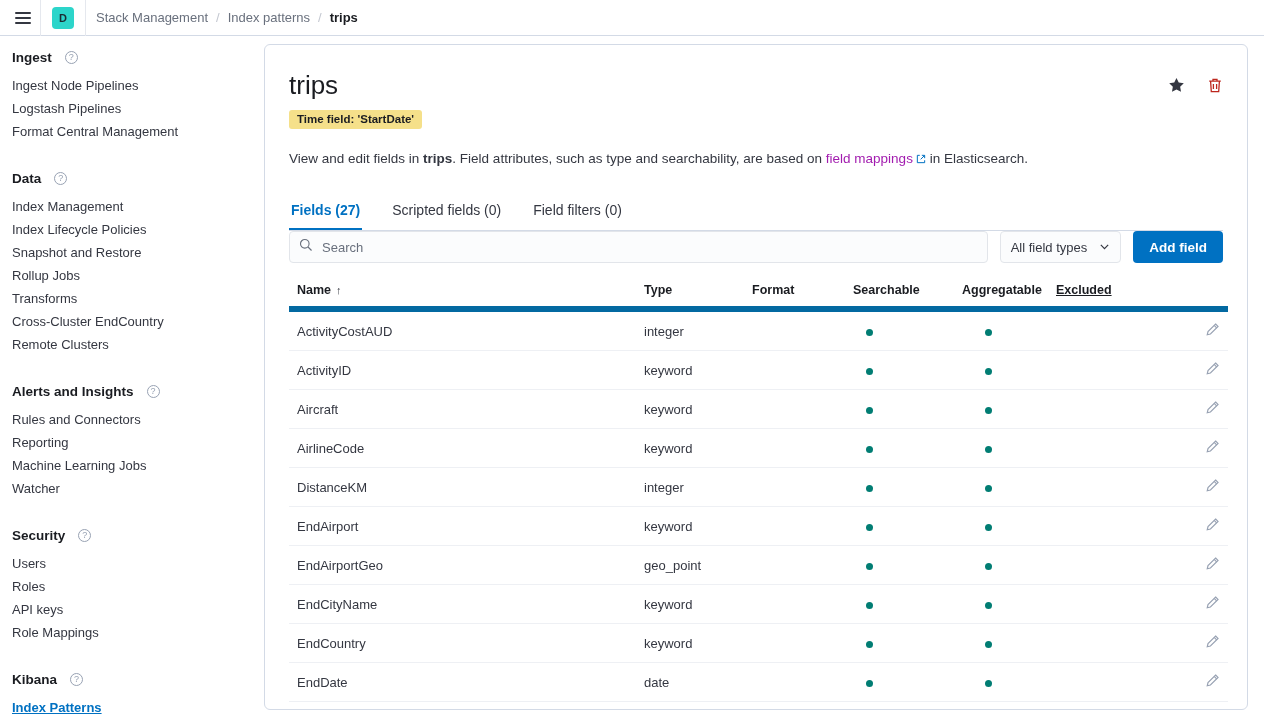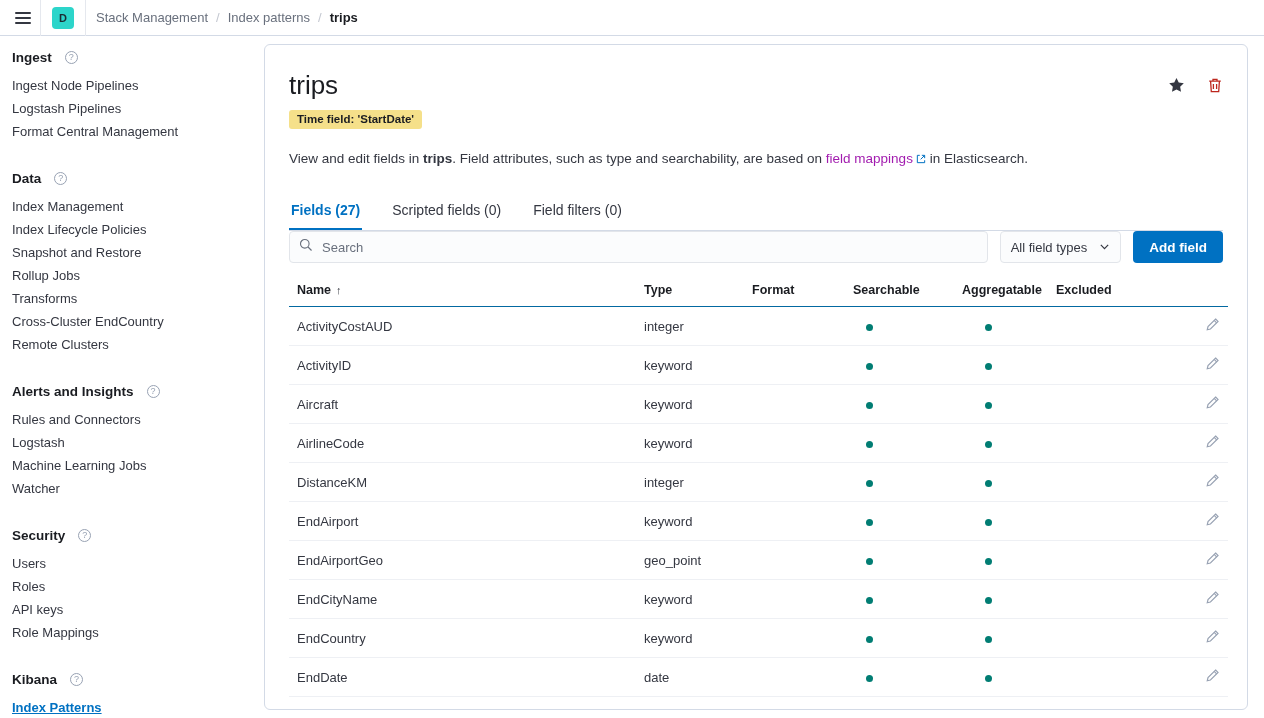--- a/index.html
+++ b/index.html
@@ -236,39 +236,39 @@
     border-collapse: collapse;
     margin-top: 20px;
     table-layout: fixed;
   }
   table.fields th {
     text-align: left;
     font-size: 12.5px;
     font-weight: 700;
     color: #1a1c21;
     padding: 0 0 9px 0;
-    border-bottom: 1px solid #0369a1;
+    border-bottom: 6px solid #0369a1;
     white-space: nowrap;
   }
   table.fields td {
     font-size: 13px;
     color: #343741;
     padding: 10px 0;
     border-bottom: 1px solid #eef0f4;
     height: 33px;
     white-space: nowrap;
     overflow: hidden;
     text-overflow: ellipsis;
   }
   .col-name   { width: 355px; padding-left: 8px !important; }
   .col-type   { width: 108px; }
   .col-format { width: 101px; }
   .col-search { width: 109px; margin-left: 19px; }
   .col-agg    { width: 94px; }
-  .col-excl   { width: 92px; }
+  .col-excl   { width: 92px; text-decoration: underline; }
   .col-act    { width: 80px; }
   .sort-arrow { font-size: 11px; margin-left: 5px; color: #343741; }
   .dot {
     display: inline-block;
     width: 7px; height: 7px;
     border-radius: 50%;
     background: #017d73;
     margin-left: 13px;
   }
   .agg-dot { margin-left: 23px; }
@@ -325,21 +325,21 @@
       <div class="nav-item">Remote Clusters</div>
     </div>
     <div class="nav-spacer"></div>
 
     <div class="nav-group">
       <div class="nav-group-title">
         <span>Alerts and Insights</span>
         <span class="help-icon">?</span>
       </div>
       <div class="nav-item">Rules and Connectors</div>
-      <div class="nav-item">Logstash</div>
+      <div class="nav-item">Reporting</div>
       <div class="nav-item">Machine Learning Jobs</div>
       <div class="nav-item">Watcher</div>
     </div>
     <div class="nav-spacer"></div>
 
     <div class="nav-group">
       <div class="nav-group-title">
         <span>Security</span>
         <span class="help-icon">?</span>
       </div>

